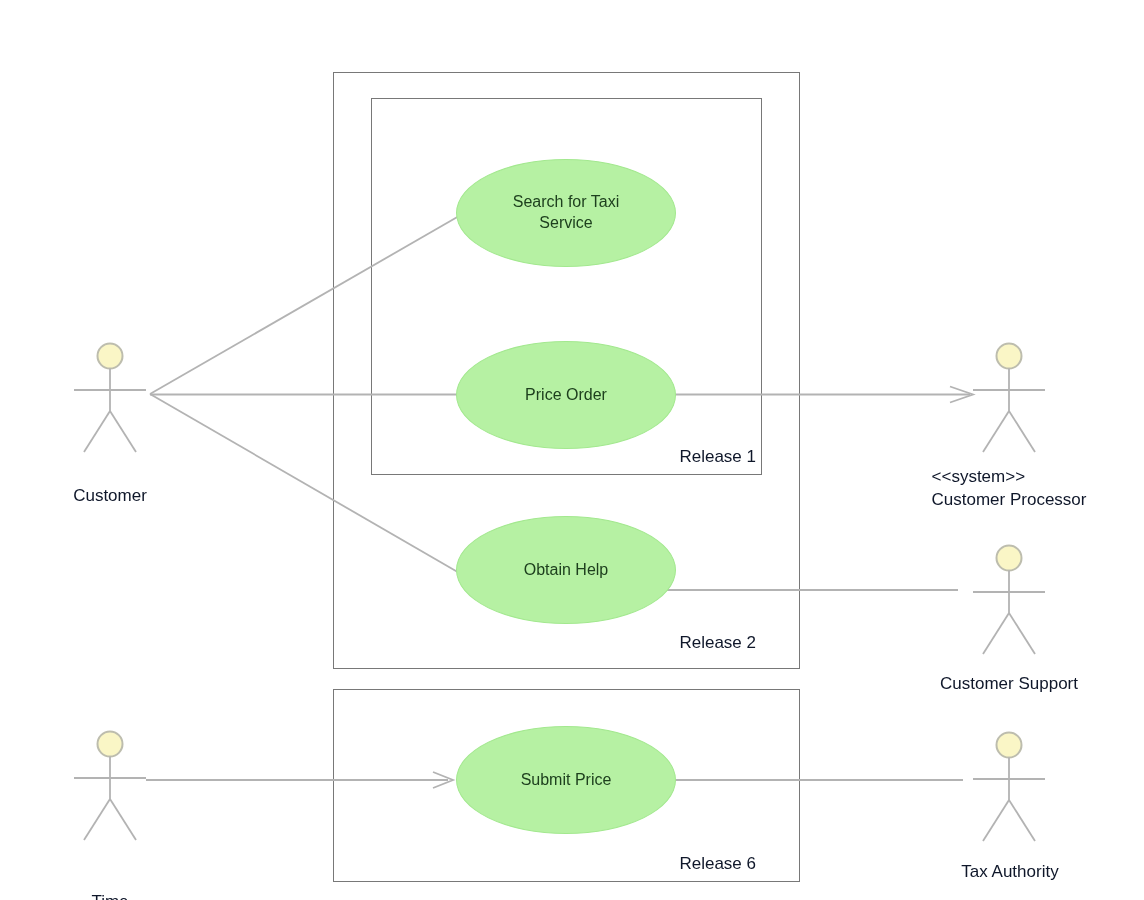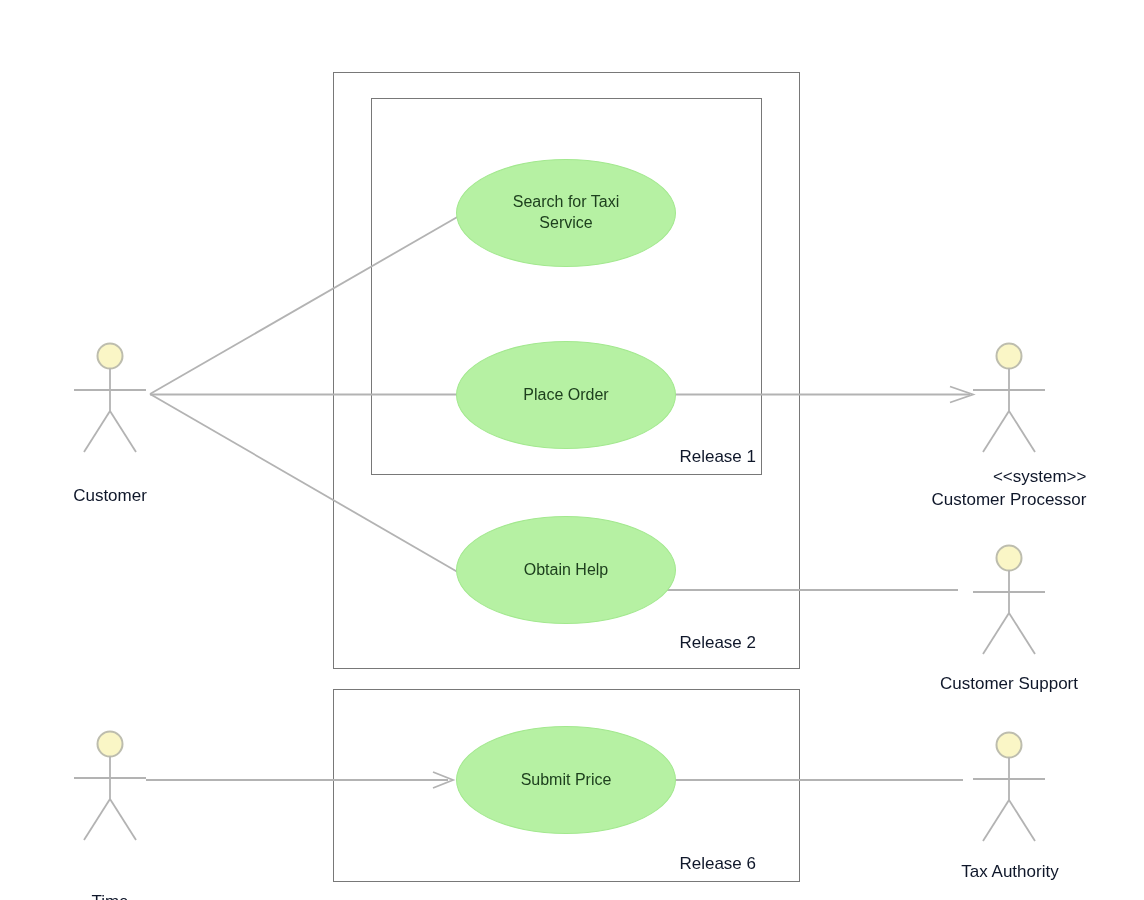--- a/index.html
+++ b/index.html
@@ -42,21 +42,21 @@
     box-sizing: border-box;
   }
   .usecase .uc-label { max-width: 150px; }
   .lbl {
     position: absolute;
     color: #0f172a;
     font-size: 17px;
     white-space: nowrap;
     z-index: 3;
   }
-  .lbl.center { transform: translateX(-50%); text-align: right; }
+  .lbl.center { transform: translateX(-50%); text-align: left; }
   .lbl.right { text-align: right; }
   .lbl .line { white-space: nowrap; line-height: 23px; }
 </style>
 </head>
 <body>
 
 <div class="canvas">
 
   <div class="boundary" style="left:333px; top:40px; width:467px; height:597px;"></div>
   <div class="boundary" style="left:371px; top:66px; width:391px; height:377px;"></div>
@@ -89,21 +89,21 @@
     <use href="#actor" transform="translate(110,712)"></use>
     <use href="#actor" transform="translate(1009,324)"></use>
     <use href="#actor" transform="translate(1009,526)"></use>
     <use href="#actor" transform="translate(1009,713)"></use>
   </svg>
 
   <div class="usecase" style="left:456px; top:127px;">
     <span class="uc-label">Search for Taxi Service</span>
   </div>
   <div class="usecase" style="left:456px; top:309px;">
-    <span class="uc-label">Place Order</span>
+    <span class="uc-label">Price Order</span>
   </div>
   <div class="usecase" style="left:456px; top:484px;">
     <span class="uc-label">Obtain Help</span>
   </div>
   <div class="usecase" style="left:456px; top:694px;">
     <span class="uc-label">Submit Price</span>
   </div>
 
   <div class="lbl right" style="right:388px; top:415px;">Release 1</div>
   <div class="lbl right" style="right:388px; top:601px;">Release 2</div>

